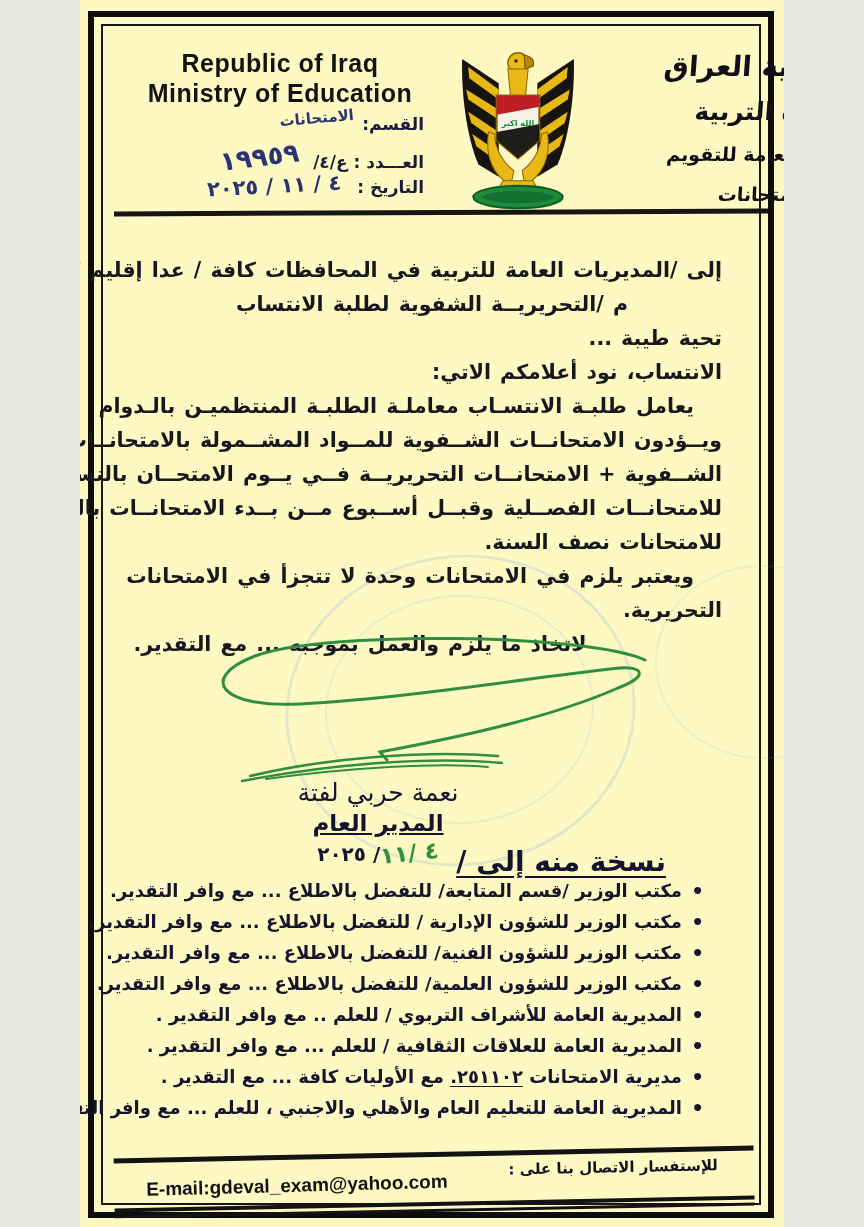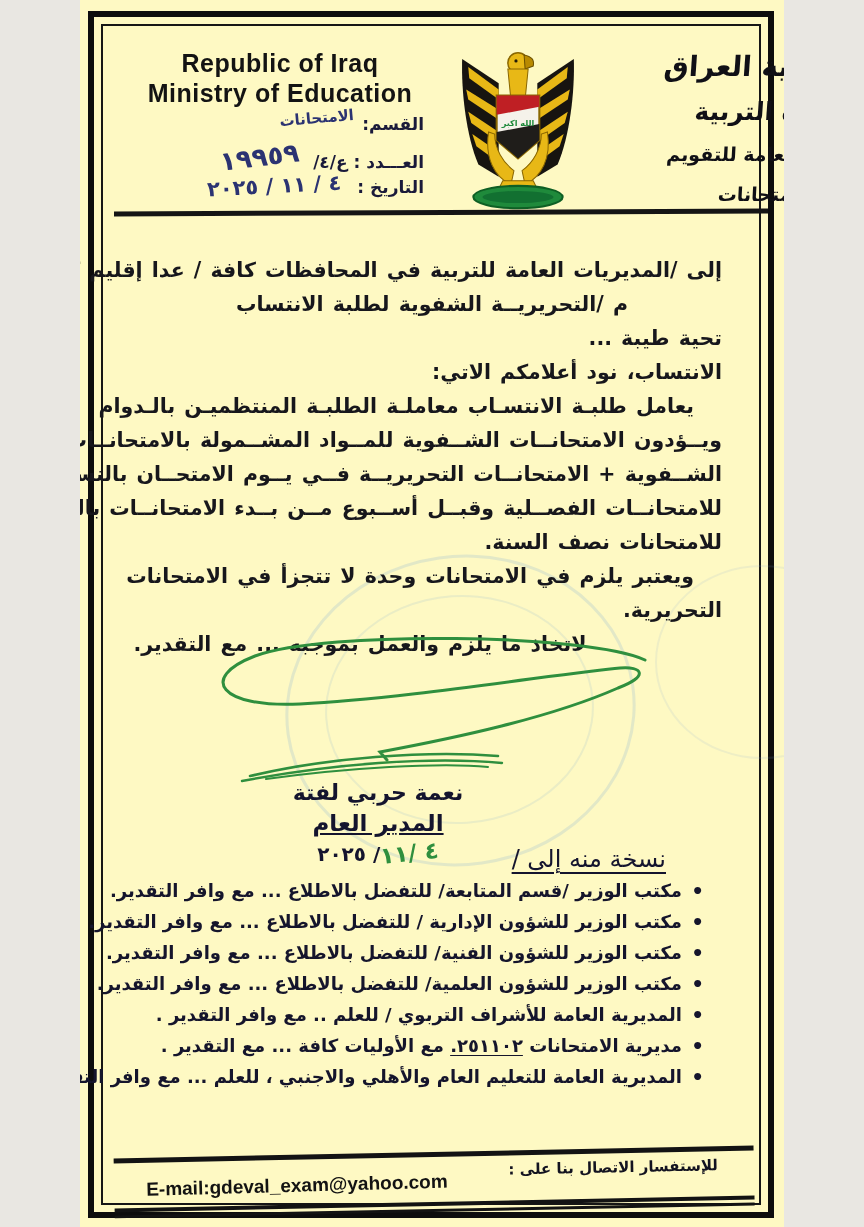--- a/index.html
+++ b/index.html
@@ -43,27 +43,27 @@
   .body-text{position:absolute;left:62px;right:62px;top:258px;direction:rtl;font-weight:bold;}
   .line{height:34px;font-size:20.5px;text-align:right;white-space:nowrap;word-spacing:2px;}
   .line.center{text-align:center;}
   .line.indent{padding-right:28px;}
   .line.action{text-align:center;transform:translateX(-72px);}
 
   
   .swoosh{position:absolute;left:70px;top:628px;width:545px;height:155px;}
   .sig-block{position:absolute;left:148px;top:752px;width:300px;text-align:center;direction:rtl;}
   .sig-scribble{position:absolute;left:8px;top:-4px;width:280px;height:36px;}
-  .sig-name{font-size:22px;font-weight:bold;color:#14142e;line-height:30px;margin-top:26px;}
+  .sig-name{font-size:25px;font-weight:normal;color:#14142e;line-height:30px;margin-top:26px;}
   .sig-title{font-size:23px;font-weight:bold;color:#14142e;line-height:30px;text-decoration:underline;}
   .sig-date{font-size:20px;font-weight:bold;color:#14142e;line-height:30px;letter-spacing:2px;}
   .sig-date .g{color:#2f8f3e;display:inline-block;transform:rotate(-6deg);font-size:23px;}
 
   
-  .cc-head{position:absolute;right:118px;top:845px;direction:rtl;font-size:24px;font-weight:normal;color:#14142e;
+  .cc-head{position:absolute;right:118px;top:845px;direction:rtl;font-size:28px;font-weight:bold;color:#14142e;
            text-decoration:underline;text-underline-offset:5px;}
   .cc-list{position:absolute;right:78px;left:60px;top:880px;direction:rtl;list-style:none;margin:0;padding:0;}
   .cc-list li{position:relative;padding-right:24px;height:31px;font-size:18px;font-weight:bold;color:#15152c;white-space:nowrap;}
   .cc-list li::before{content:"\2022";position:absolute;right:2px;top:-1px;font-size:20px;}
   .u{text-decoration:underline;text-underline-offset:3px;}
 
   
   .footer{position:absolute;left:24px;right:24px;top:1136px;height:78px;transform:rotate(-1.15deg);}
   .f-line-top{position:absolute;left:10px;right:6px;top:16px;height:5px;background:#131313;}
   .f-label{position:absolute;right:42px;top:26px;direction:rtl;font-size:15px;font-weight:bold;color:#131320;}
@@ -180,20 +180,21 @@
     <div class="sig-date"><span class="g">٤ /١١</span><span>/ ٢٠٢٥</span></div>
   </div>
 
   <div class="cc-head">نسخة منه إلى /</div>
   <ul class="cc-list">
     <li>مكتب الوزير /قسم المتابعة/ للتفضل بالاطلاع ... مع وافر التقدير.</li>
     <li>مكتب الوزير للشؤون الإدارية / للتفضل بالاطلاع ... مع وافر التقدير.</li>
     <li>مكتب الوزير للشؤون الفنية/ للتفضل بالاطلاع ... مع وافر التقدير.</li>
     <li>مكتب الوزير للشؤون العلمية/ للتفضل بالاطلاع ... مع وافر التقدير.</li>
     <li>المديرية العامة للأشراف التربوي / للعلم .. مع وافر التقدير .</li>
+    <li>المديرية العامة للعلاقات الثقافية / للعلم ... مع وافر التقدير .</li>
     <li><span>مديرية الامتحانات </span><span class="u">٢٥١١٠٢.</span><span>   مع الأوليات كافة ... مع التقدير .</span></li>
     <li>المديرية العامة للتعليم العام والأهلي والاجنبي ، للعلم ... مع وافر التقدير .</li>
   </ul>
 
   <div class="footer">
     <div class="f-line-top"></div>
     <div class="f-label">للإستفسار الاتصال بنا على :</div>
     <div class="f-email">E-mail:gdeval_exam@yahoo.com</div>
     <div class="f-line-b1"></div>
     <div class="f-line-b2"></div>

